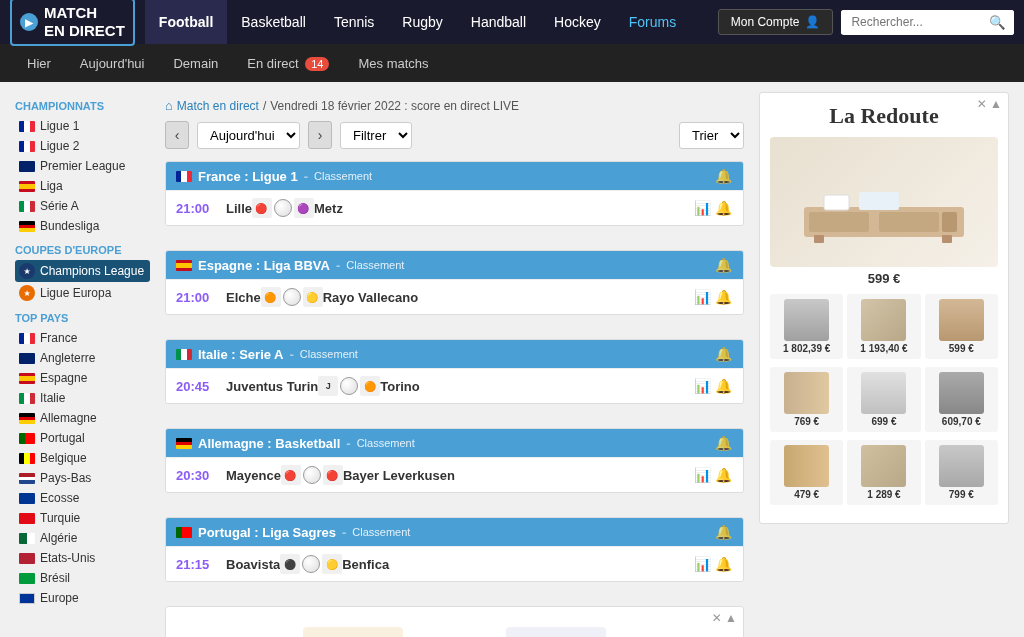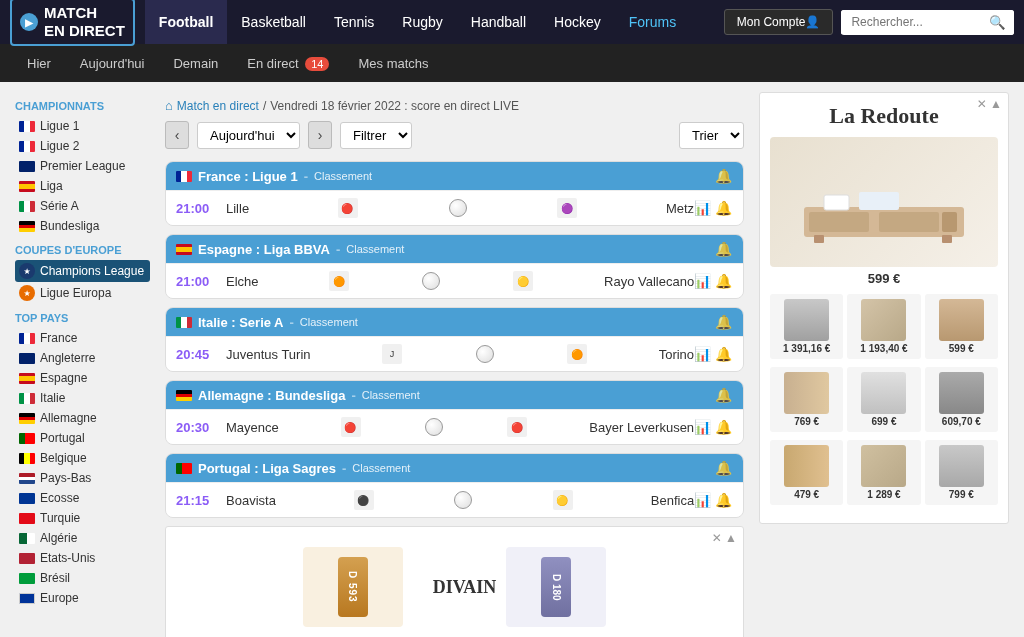--- a/index.html
+++ b/index.html
@@ -68,20 +68,21 @@
     .mon-compte-btn {
       background: #2a2a2a;
       border: 1px solid #555;
       color: white;
       padding: 5px 12px;
       border-radius: 3px;
       cursor: pointer;
       font-size: 12px;
       display: flex;
       align-items: center;
+      gap: 6px;
     }
     .search-box {
       display: flex;
       align-items: center;
       background: white;
       border-radius: 3px;
       overflow: hidden;
     }
     .search-input {
       border: none;
@@ -216,23 +217,23 @@
       padding: 4px 8px;
       border: 1px solid #ccc;
       border-radius: 3px;
       background: white;
       font-size: 13px;
       cursor: pointer;
     }
 
     
     .league-section {
-      margin-bottom: 8px;
+      margin-bottom: 24px;
       border: 1px solid #ddd;
-      border-radius: 8px;
+      border-radius: 3px;
       overflow: hidden;
     }
     .league-header {
       background: #4a9fd4;
       color: white;
       padding: 6px 10px;
       display: flex;
       align-items: center;
       justify-content: space-between;
       cursor: pointer;
@@ -271,23 +272,23 @@
       width: 50px;
       font-size: 13px;
       font-weight: bold;
       color: #8b5cf6;
       flex-shrink: 0;
     }
     .match-teams {
       flex: 1;
       display: flex;
       align-items: center;
-      justify-content: space-between;
-      gap: 6px;
+      justify-content: flex-start;
       font-size: 13px;
+      font-weight: bold;
     }
     .team-name { font-size: 13px; color: #333; }
     .vs-icon {
       width: 22px; height: 22px;
       display: inline-flex; align-items: center; justify-content: center;
       cursor: pointer;
     }
     .ball-icon {
       width: 18px; height: 18px;
       background: radial-gradient(circle at 35% 35%, #fff 0%, #ddd 100%);
@@ -652,21 +653,21 @@
           <span class="chart-icon">📊</span>
           <span class="bell-match">🔔</span>
         </div>
       </div>
     </div>
 
     <div class="league-section">
       <div class="league-header">
         <div class="league-header-left">
           <span class="flag flag-de"></span>
-          <span>Allemagne : Bundesliga</span>
+          <span>Allemagne : Basketball</span>
           <span style="color:rgba(255,255,255,0.5)">-</span>
           <a class="classement-link">Classement</a>
         </div>
         <div class="league-header-right">
           <span class="bell-icon">🔔</span>
         </div>
       </div>
       <div class="match-row">
         <span class="match-time">20:30</span>
         <div class="match-teams">
@@ -752,21 +753,21 @@
 
           <rect x="30" y="38" width="25" height="15" rx="2" fill="white" stroke="#ddd"></rect>
           <rect x="65" y="35" width="40" height="18" rx="2" fill="#e8f0f8"></rect>
         </svg>
       </div>
       <div class="ad-price-main">599 €</div>
 
       <div class="ad-grid">
         <div class="ad-grid-item">
           <div class="ad-grid-img fridge-img" style="width:45px; height:42px;"></div>
-          <div class="ad-grid-price">1 391,16 €</div>
+          <div class="ad-grid-price">1 802,39 €</div>
         </div>
         <div class="ad-grid-item">
           <div class="ad-grid-img bed-img" style="width:45px; height:42px;"></div>
           <div class="ad-grid-price">1 193,40 €</div>
         </div>
         <div class="ad-grid-item">
           <div class="ad-grid-img table-img" style="width:45px; height:42px;"></div>
           <div class="ad-grid-price">599 €</div>
         </div>
       </div>

